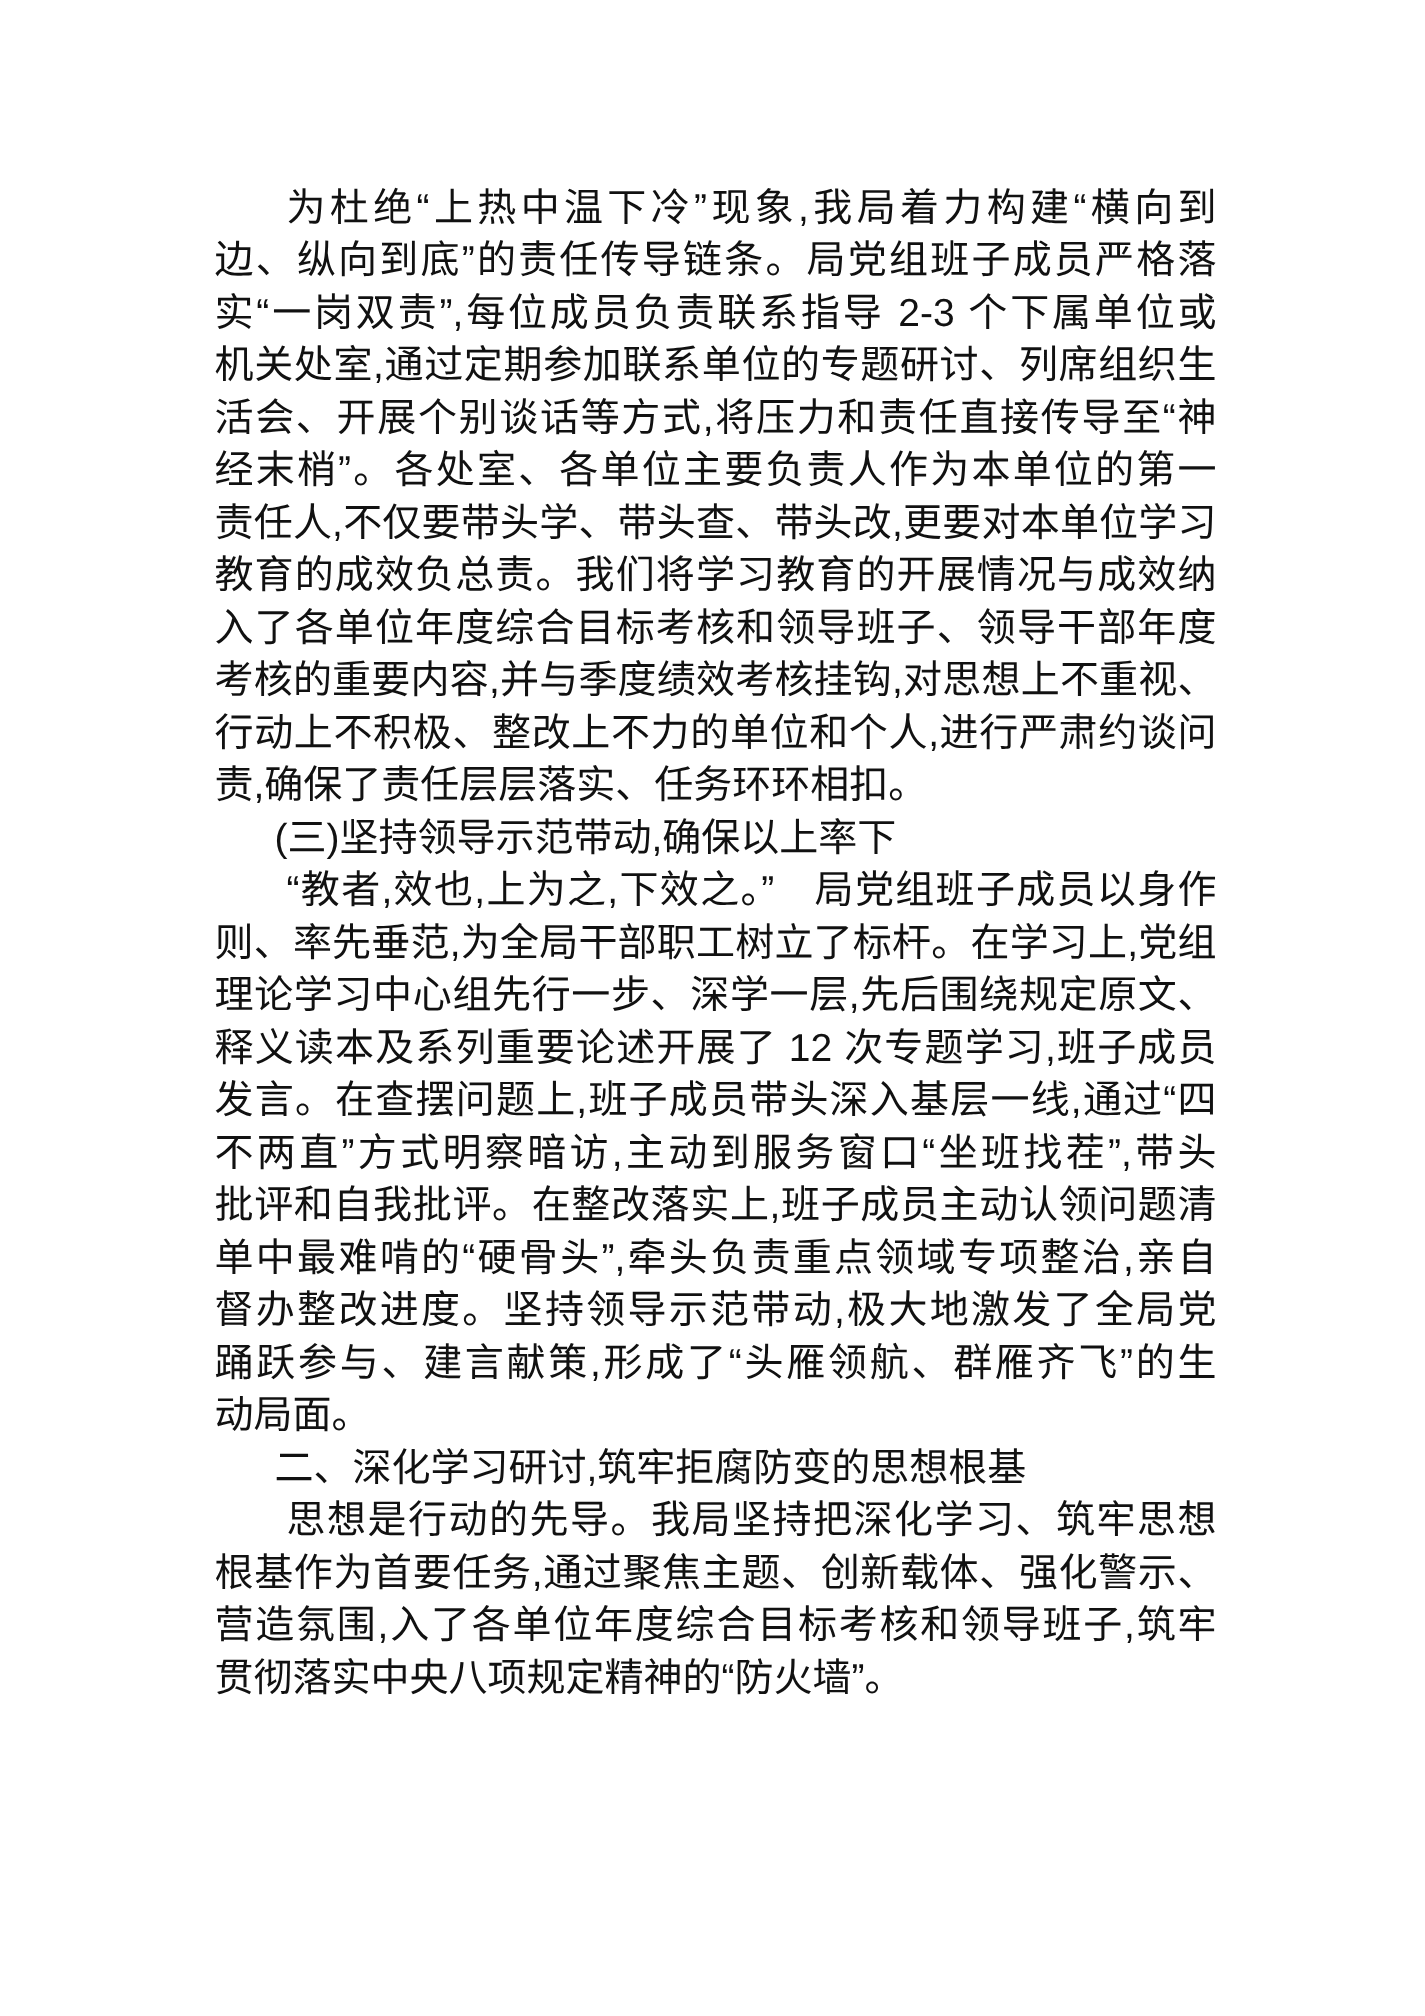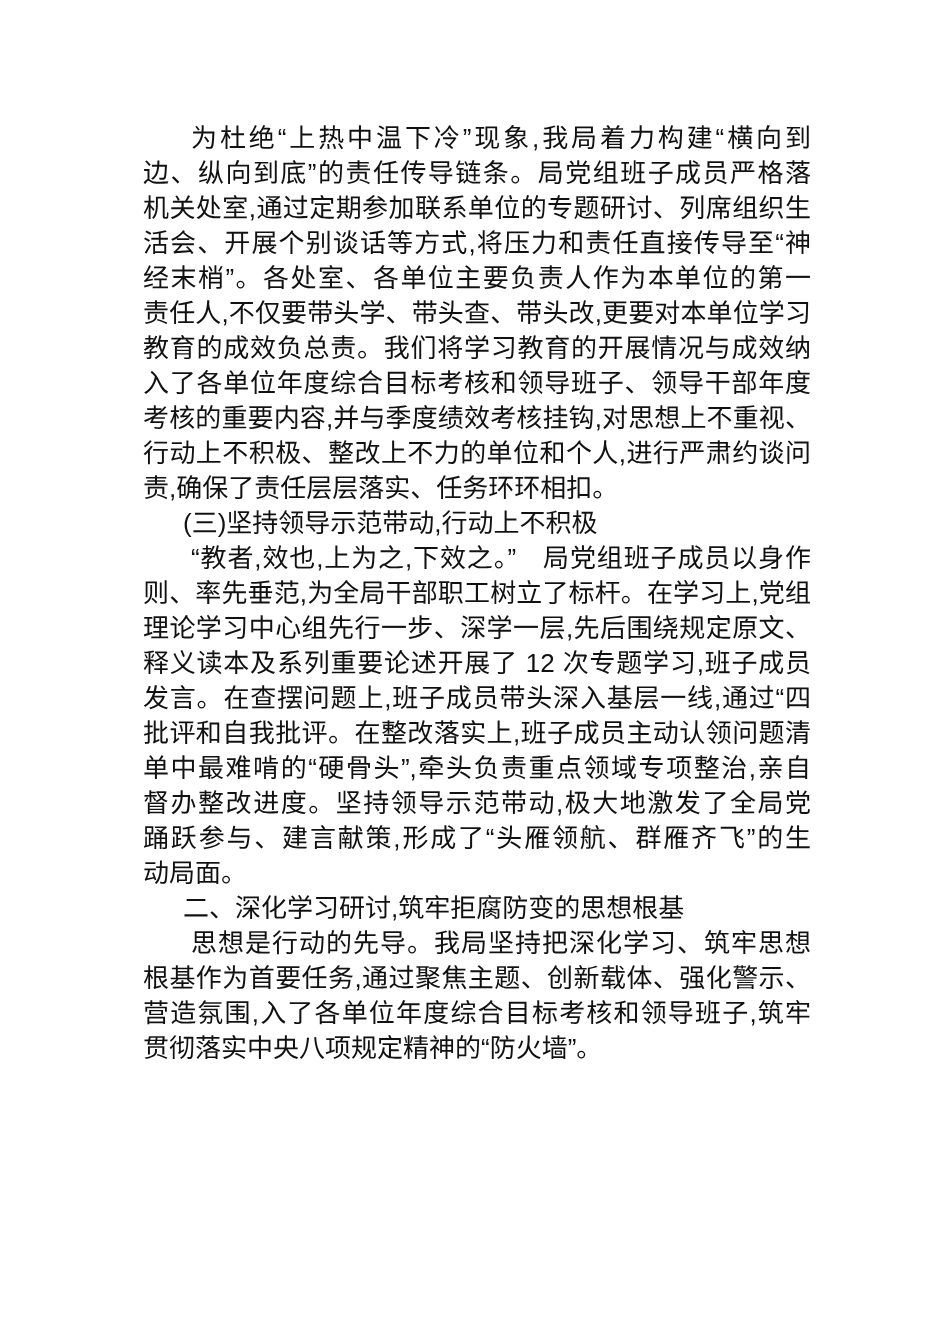--- a/index.html
+++ b/index.html
@@ -37,35 +37,37 @@
   .line.pi { text-indent: 48px; }
   .line.hi { text-indent: 40px; }
 </style>
 </head>
 <body>
 
 <div class="page">
   <div class="text-block">
     <div class="line j pi">为杜绝“上热中温下冷”现象,我局着力构建“横向到</div>
     <div class="line j">边、纵向到底”的责任传导链条。局党组班子成员严格落</div>
+    <div class="line j">实“一岗双责”,每位成员负责联系指导 2-3 个下属单位或</div>
     <div class="line j">机关处室,通过定期参加联系单位的专题研讨、列席组织生</div>
     <div class="line j">活会、开展个别谈话等方式,将压力和责任直接传导至“神</div>
     <div class="line j">经末梢”。各处室、各单位主要负责人作为本单位的第一</div>
     <div class="line j">责任人,不仅要带头学、带头查、带头改,更要对本单位学习</div>
     <div class="line j">教育的成效负总责。我们将学习教育的开展情况与成效纳</div>
     <div class="line j">入了各单位年度综合目标考核和领导班子、领导干部年度</div>
     <div class="line j">考核的重要内容,并与季度绩效考核挂钩,对思想上不重视、</div>
     <div class="line j">行动上不积极、整改上不力的单位和个人,进行严肃约谈问</div>
     <div class="line">责,确保了责任层层落实、任务环环相扣。</div>
-    <div class="line hi">(三)坚持领导示范带动,行动上不积极</div>
+    <div class="line hi">(三)坚持领导示范带动,确保以上率下</div>
     <div class="line j pi">“教者,效也,上为之,下效之。” 局党组班子成员以身作</div>
     <div class="line j">则、率先垂范,为全局干部职工树立了标杆。在学习上,党组</div>
     <div class="line j">理论学习中心组先行一步、深学一层,先后围绕规定原文、</div>
     <div class="line j">释义读本及系列重要论述开展了 12 次专题学习,班子成员结</div>
     <div class="line j">发言。在查摆问题上,班子成员带头深入基层一线,通过“四</div>
+    <div class="line j">不两直”方式明察暗访,主动到服务窗口“坐班找茬”,带头</div>
     <div class="line j">批评和自我批评。在整改落实上,班子成员主动认领问题清</div>
     <div class="line j">单中最难啃的“硬骨头”,牵头负责重点领域专项整治,亲自</div>
     <div class="line j">督办整改进度。坚持领导示范带动,极大地激发了全局党</div>
     <div class="line j">踊跃参与、建言献策,形成了“头雁领航、群雁齐飞”的生</div>
     <div class="line">动局面。</div>
     <div class="line hi">二、深化学习研讨,筑牢拒腐防变的思想根基</div>
     <div class="line j pi">思想是行动的先导。我局坚持把深化学习、筑牢思想</div>
     <div class="line j">根基作为首要任务,通过聚焦主题、创新载体、强化警示、</div>
     <div class="line j">营造氛围,入了各单位年度综合目标考核和领导班子,筑牢</div>
     <div class="line">贯彻落实中央八项规定精神的“防火墙”。</div>

